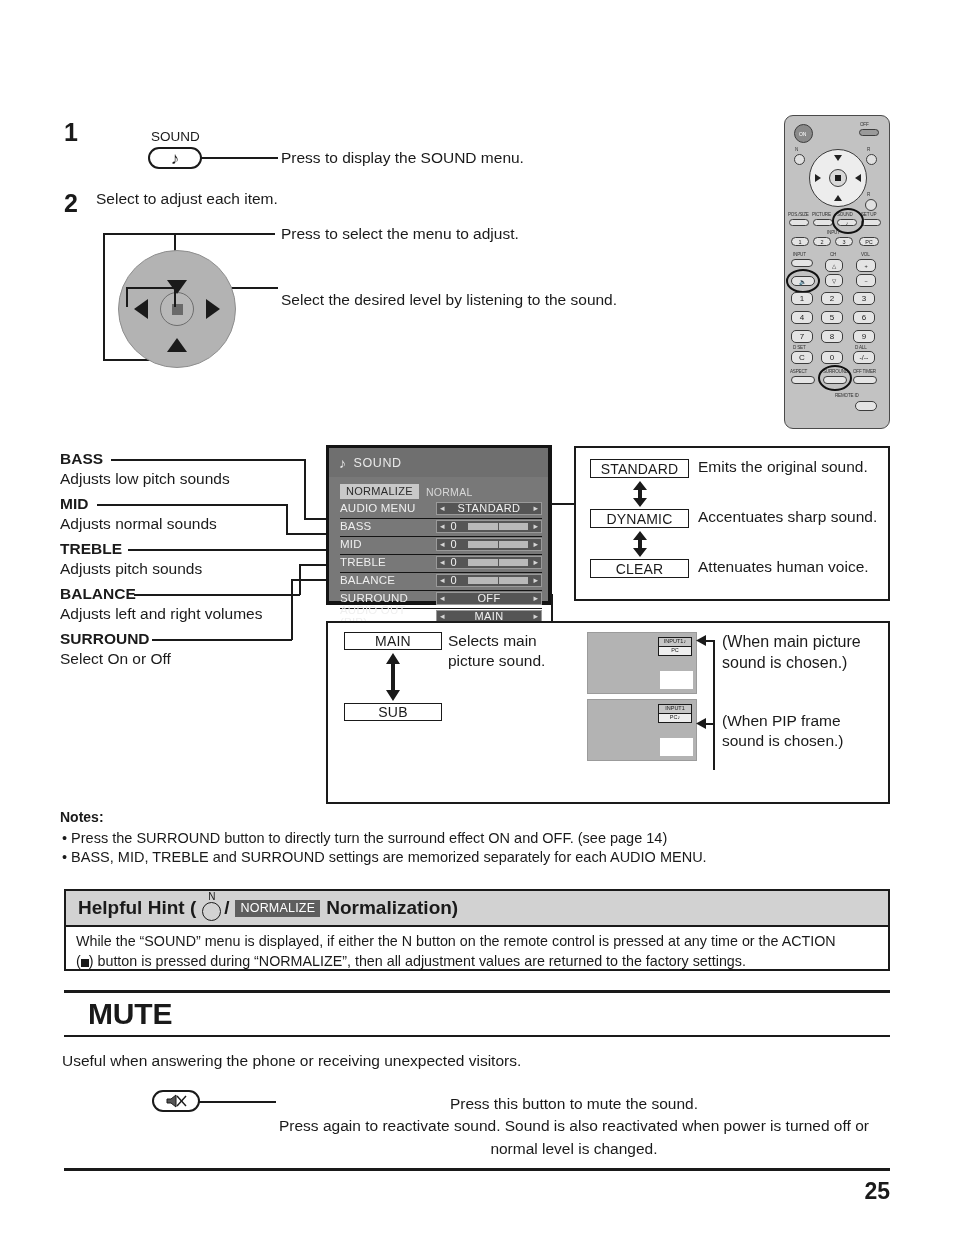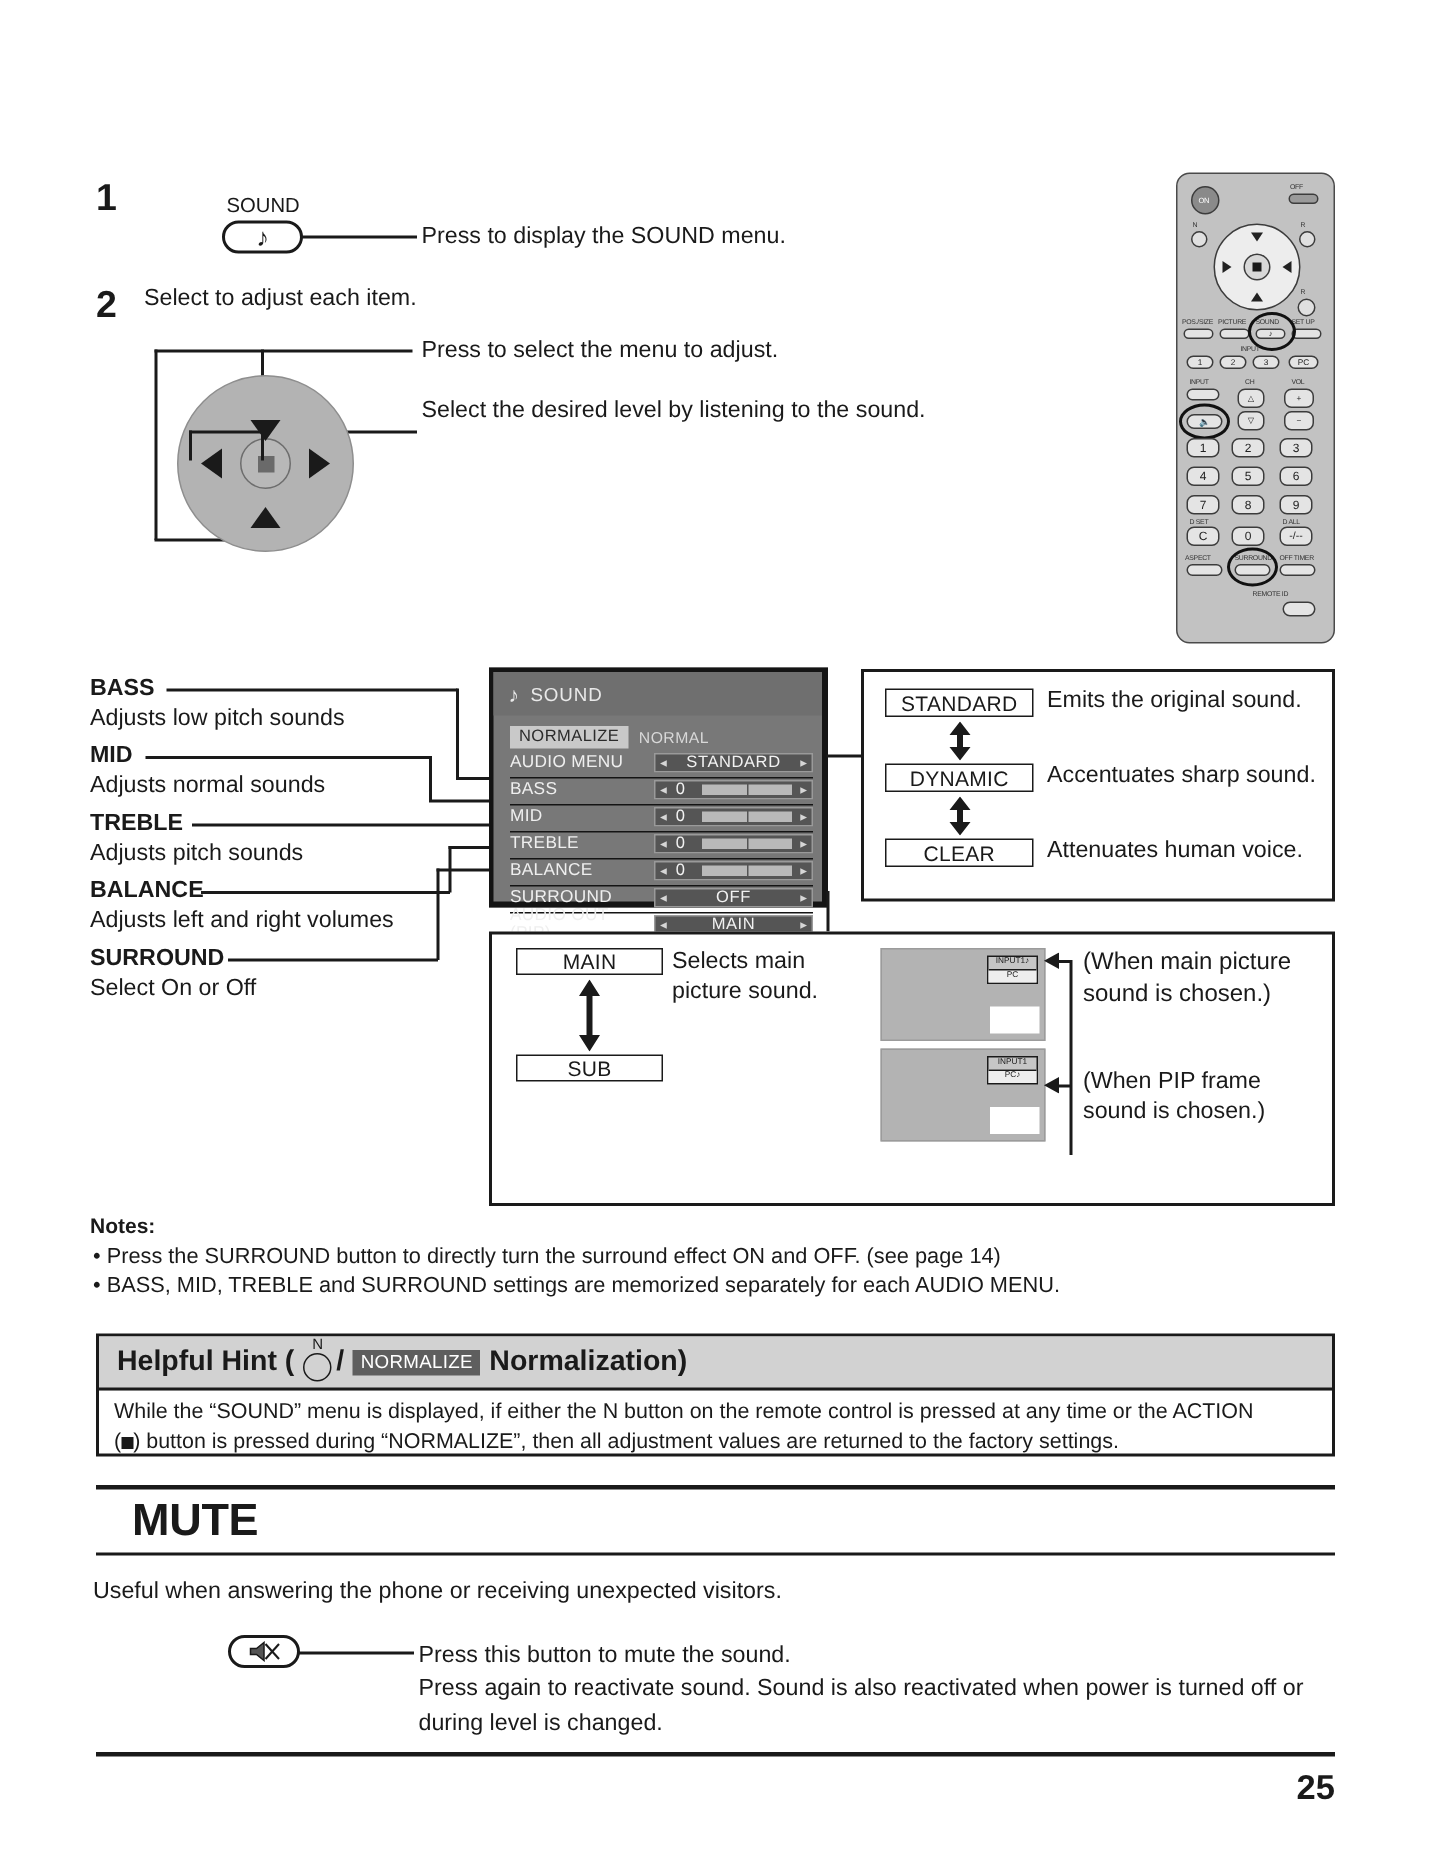--- a/index.html
+++ b/index.html
@@ -193,21 +193,21 @@
   <div class="plain" style="position:absolute; left:96px; top:190px;">Select to adjust each item.</div>
 
   <div class="vline" style="left:103px; top:233px; height:127px;"></div>
   <div class="hline" style="left:103px; top:233px; width:172px;"></div>
   <div class="vline" style="left:174px; top:233px; height:60px;"></div>
   <div class="hline" style="left:103px; top:359px; width:65px;"></div>
   <div class="hline" style="left:275px; top:233px; width:0px;"></div>
   <div class="plain" style="position:absolute; left:281px; top:225px;">Press to select the menu to adjust.</div>
 
   <div class="hline" style="left:180px; top:287px; width:98px;"></div>
-  <div class="plain" style="position:absolute; left:281px; top:265px;">Select the desired level by listening to the sound.</div>
+  <div class="plain" style="position:absolute; left:281px; top:291px;">Select the desired level by listening to the sound.</div>
 
   <div class="disc-wrap">
     <div class="disc-outer"></div>
     <div class="disc-inner">
       <div class="disc-sq"></div>
     </div>
 
     <svg width="118" height="118" style="position:absolute; left:0; top:0;">
       <polygon points="49,30 69,30 59,44" fill="#1a1a1a"></polygon>
       <polygon points="49,88 69,88 59,102" fill="#1a1a1a" transform="rotate(180 59 95)"></polygon>
@@ -552,22 +552,22 @@
   <div class="plain" style="position:absolute; left:62px; top:1052px;">Useful when answering the phone or receiving unexpected visitors.</div>
 
   <div class="keycap" style="left:152px; top:1090px; width:48px; height:22px;">
     <svg width="22" height="14">
       <polygon points="2,5 6,5 11,1 11,13 6,9 2,9" fill="#555" stroke="#1a1a1a" stroke-width="1"></polygon>
       <line x1="12" y1="2" x2="21" y2="12" stroke="#1a1a1a" stroke-width="1.4"></line>
       <line x1="21" y1="2" x2="12" y2="12" stroke="#1a1a1a" stroke-width="1.4"></line>
     </svg>
   </div>
   <div class="hline" style="left:198px; top:1101px; width:78px;"></div>
-  <div style="position:absolute; left:279px; top:1093px; font-size:15.5px; line-height:1.45;">
+  <div style="position:absolute; left:279px; top:1093px; font-size:15.5px; line-height:1.45;text-align:center;">
     <div>Press this button to mute the sound.</div>
     <div>Press again to reactivate sound. Sound is also reactivated when power is turned off or</div>
-    <div>during level is changed.</div>
+    <div>normal level is changed.</div>
   </div>
 
   <div class="rule" style="left:64px; top:1168px; width:826px; height:2.6px;"></div>
   <div class="page-num">25</div>
 
 </div>
 
 </body></html>

